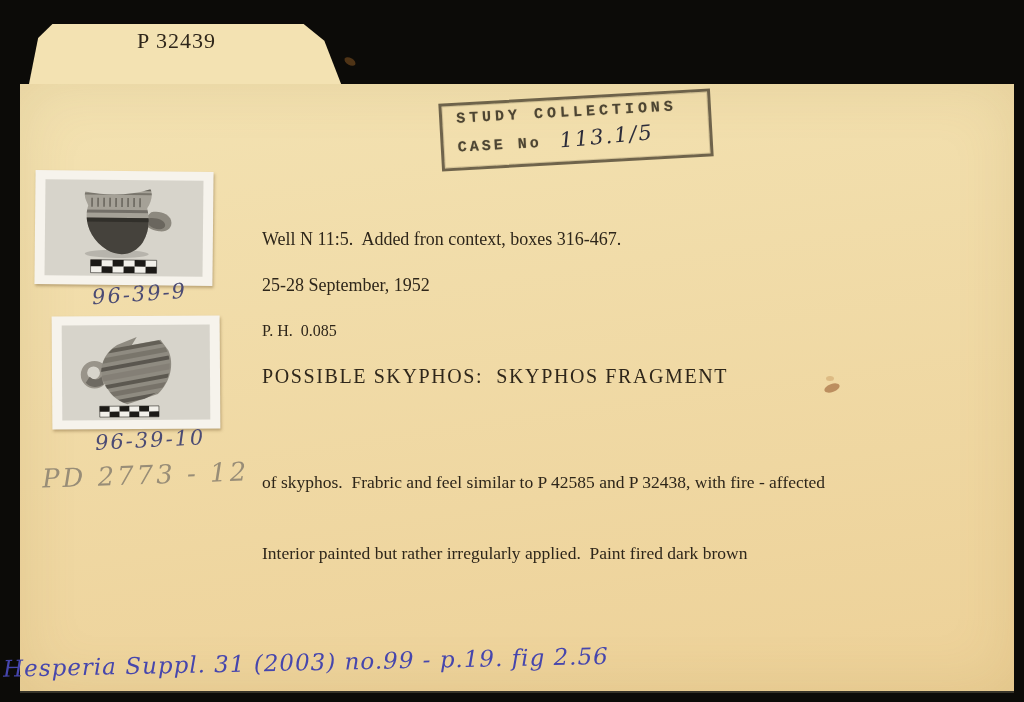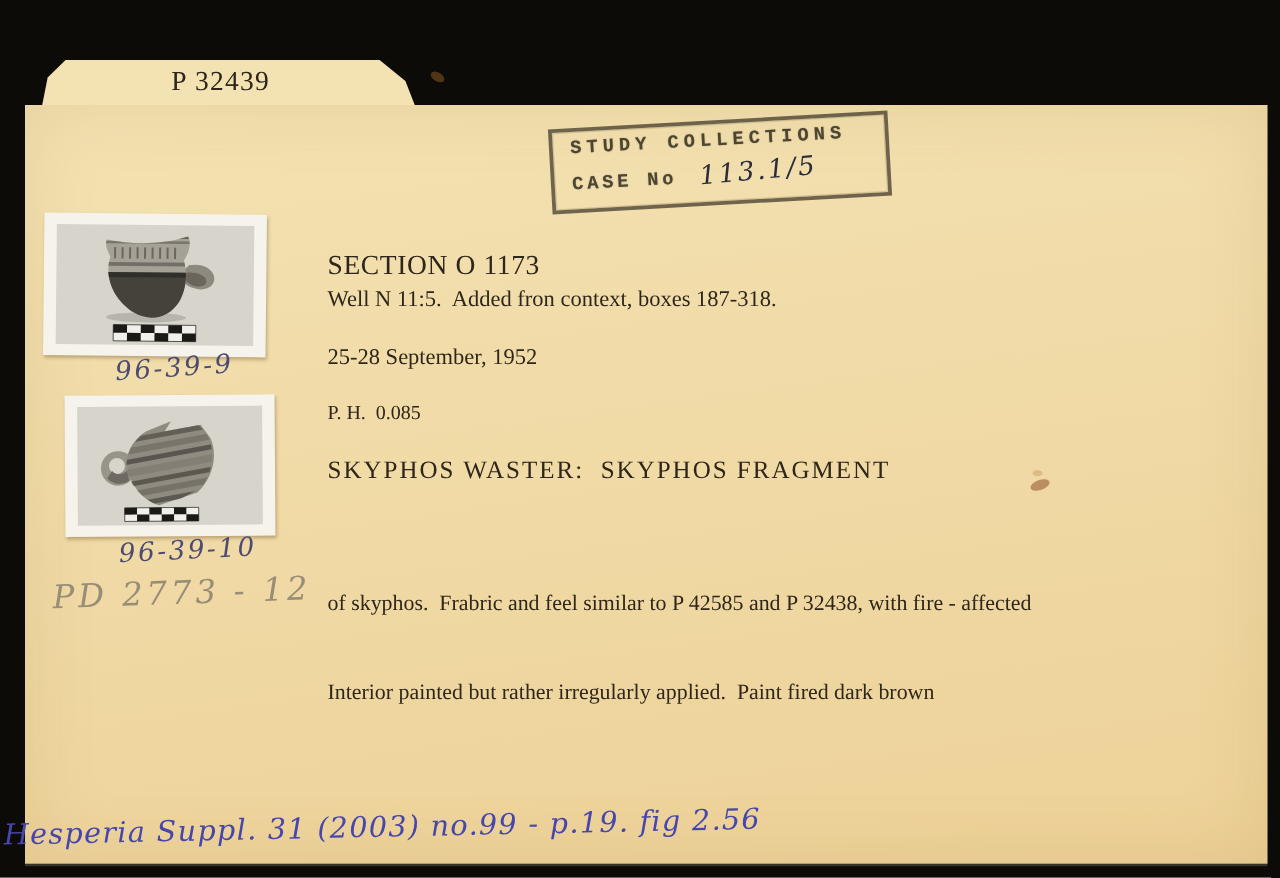--- a/index.html
+++ b/index.html
@@ -8,21 +8,20 @@
     width:1024px;height:702px;
     background:var(--c-background,#0c0b08);
     overflow:hidden;
     font-family:"Liberation Serif","DejaVu Serif",serif;
   }
   
   .card-tab{
     position:absolute;left:27px;top:24px;width:318px;height:70px;
     background:var(--c-card_top,#f3e2b2);
     clip-path:polygon(0% 100%,3.5% 20%,8% 0%,87% 0%,93.5% 24%,100% 100%);
-    margin-top:24px;
   }
   .tab-label{
     position:absolute;left:110px;top:4px;
     font-size:22px;letter-spacing:1px;color:var(--c-ink,#2e261a);
     white-space:pre;
   }
   .card-body{
     position:absolute;left:20px;top:84px;width:994px;height:607px;
     background:linear-gradient(172deg,var(--c-card_top,#f3e2b2) 0%,var(--c-card_bottom,#edd198) 100%);
     box-shadow:inset 0 0 60px rgba(150,110,40,.14), 0 2px 0 rgba(255,240,200,.18);
@@ -198,25 +197,24 @@
               <rect x="88" y="87.5" width="10" height="5.5"></rect>
           </g>
         </g>
       </svg>
     </div>
   </div>
   <div class="photo-label label2">96-39-10</div>
 
   <div class="pencil-note">PD 2773 - 12</div>
 
-  <div class="typed t-section">SECTION O 1173</div>
-  <div class="typed t-context">Well N 11:5.  Added fron context, boxes 187-318.</div>
+  <div class="typed t-context">Well N 11:5.  Added fron context, boxes 316-467.</div>
   <div class="typed t-date">25-28 September, 1952</div>
   <div class="typed t-ph">P. H.  0.085</div>
-  <div class="typed t-title">SKYPHOS WASTER:  SKYPHOS FRAGMENT</div>
+  <div class="typed t-title">POSSIBLE SKYPHOS:  SKYPHOS FRAGMENT</div>
   <div class="typed t-para">
     <div class="t-line">of skyphos.  Frabric and feel similar to P 42585 and P 32438, with fire - affected</div>
     <div class="t-line">Interior painted but rather irregularly applied.  Paint fired dark brown</div>
     
     
     
     
   </div>
 
   <div class="citation">Hesperia Suppl. 31 (2003) no.99 - p.19. fig 2.56</div>

